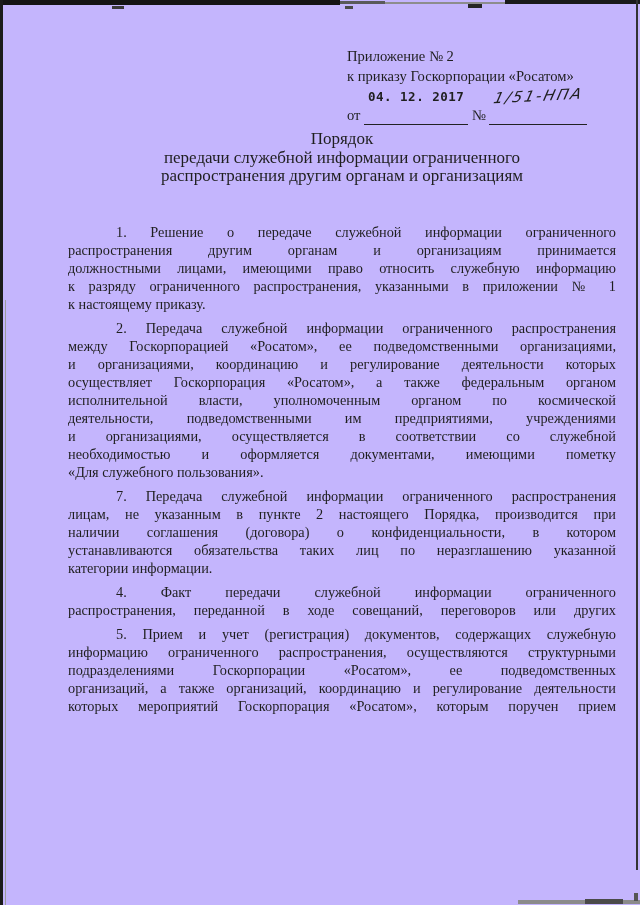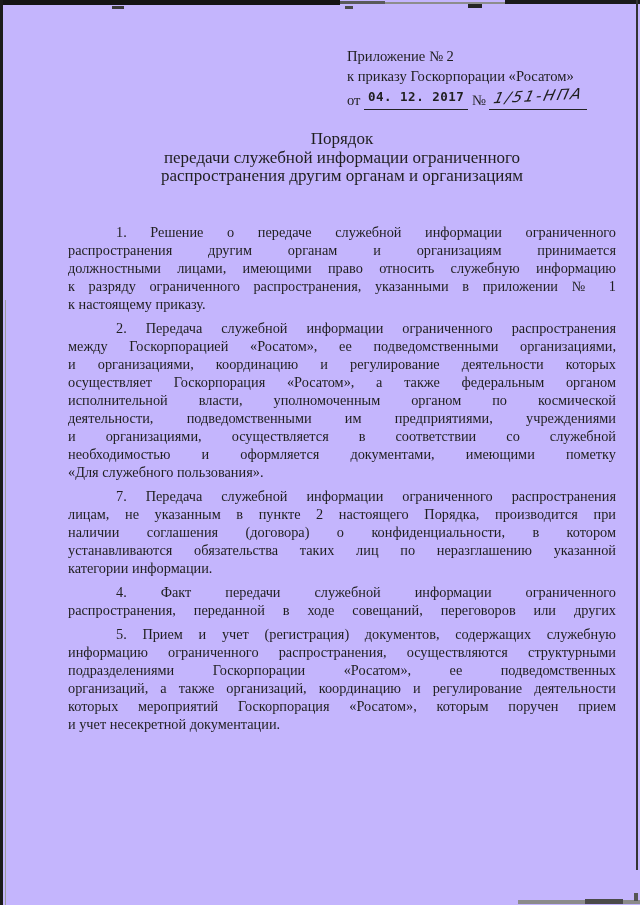--- a/index.html
+++ b/index.html
@@ -35,21 +35,21 @@
   .header-block{
     position:absolute;left:347px;top:46px;
     font-size:14.6px;line-height:20px;white-space:nowrap;
   }
   .header-line-2,.header-line-3{}
   .header-line-3{margin-top:1px;}
   .fill-line{
     display:inline-block;
     border-bottom:1.5px solid #222;
     text-align:center;vertical-align:bottom;
-    padding:0 3px 1px 3px;
+    padding:0 3px 16px 3px;
   }
   .date-fill{min-width:98px;}
   .date-value{
     font-family:"DejaVu Sans Mono", monospace;
     font-weight:bold;font-size:12.5px;letter-spacing:0.5px;
     display:inline-block;transform:translateY(-1px);
   }
   .number-fill{min-width:92px;}
   .number-value{
     font-family:"DejaVu Sans", sans-serif;
@@ -143,17 +143,16 @@
     <p class="para">
       <span class="line first">4. Факт передачи служебной информации ограниченного</span>
       <span class="line">распространения, переданной в ходе совещаний, переговоров или других</span>
     </p>
     <p class="para">
       <span class="line first">5. Прием и учет (регистрация) документов, содержащих служебную</span>
       <span class="line">информацию ограниченного распространения, осуществляются структурными</span>
       <span class="line">подразделениями Госкорпорации «Росатом», ее подведомственных</span>
       <span class="line">организаций, а также организаций, координацию и регулирование деятельности</span>
       <span class="line">которых мероприятий Госкорпорация «Росатом», которым поручен прием</span>
-      <span class="line last">и учет несекретной документации.</span>
     </p>
   </div>
 
 </div>
 
 </body></html>

